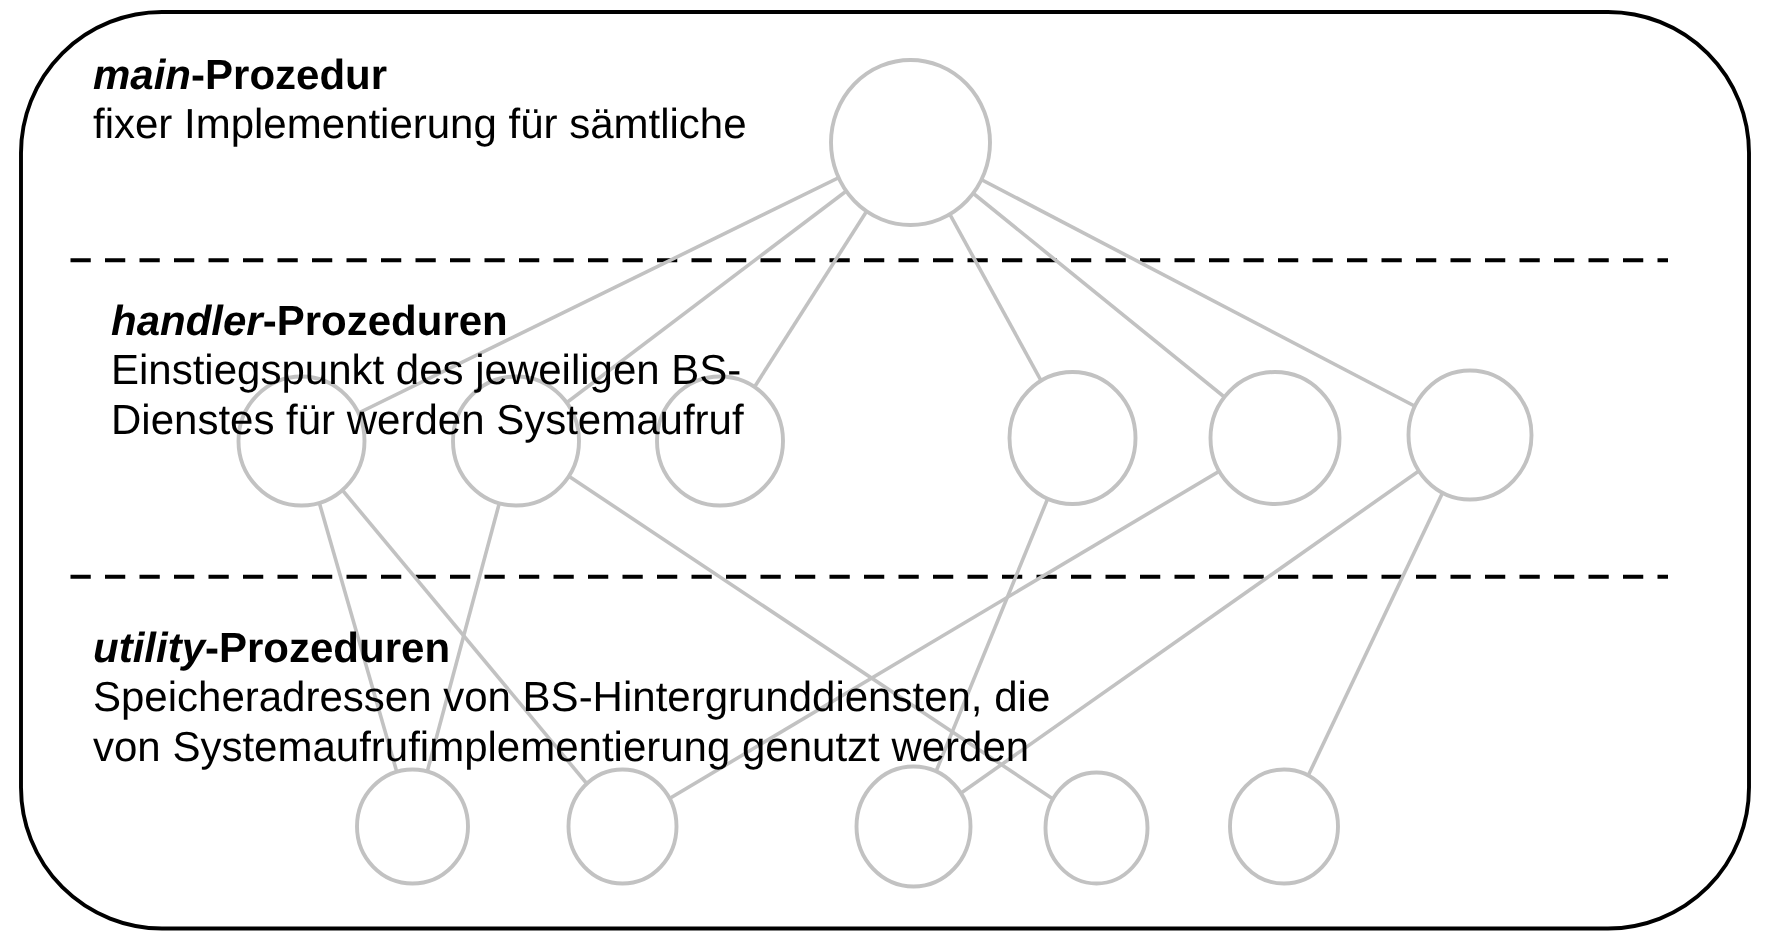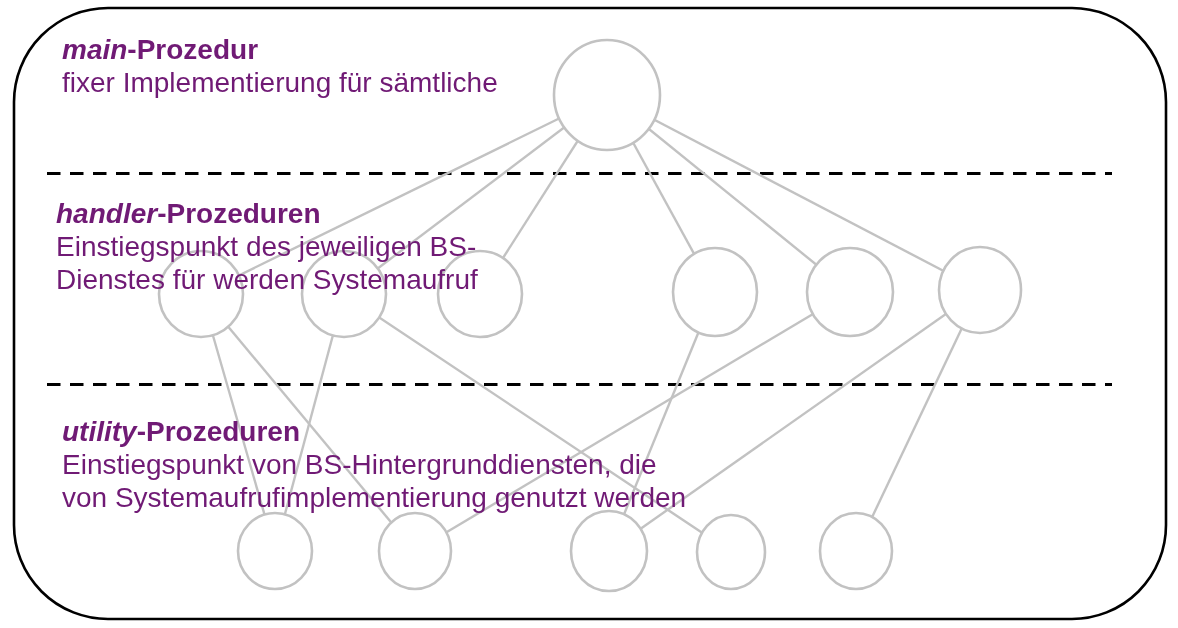--- a/index.html
+++ b/index.html
@@ -1,18 +1,18 @@
 <!DOCTYPE html>
 <html><head>
 <meta charset="utf-8">
 <style>
   html,body{margin:0;padding:0;background:#ffffff;}
   #canvas{
     position:relative;width:1178px;height:628px;background:#ffffff;overflow:hidden;
-    font-family:"Liberation Sans","DejaVu Sans",sans-serif;color:#701a75;
+    font-family:"Liberation Sans","DejaVu Sans",sans-serif;color:#000000;
   }
   #diagram-svg{position:absolute;left:0;top:0;width:1178px;height:628px;}
   .text-block{position:absolute;font-size:28px;line-height:33px;white-space:nowrap;}
   .text-block .heading{font-weight:bold;}
   .text-block .kw{font-style:italic;font-weight:bold;}
 </style>
 </head>
 <body>
 
 <div id="canvas">
@@ -47,25 +47,25 @@
       <ellipse cx="609" cy="551" rx="38" ry="40" fill="#ffffff" stroke="#c2c2c2" stroke-width="2.6"></ellipse>
       <ellipse cx="731" cy="552" rx="34" ry="37" fill="#ffffff" stroke="#c2c2c2" stroke-width="2.6"></ellipse>
       <ellipse cx="856" cy="551" rx="36" ry="38" fill="#ffffff" stroke="#c2c2c2" stroke-width="2.6"></ellipse>
     </svg>
 
   <div class="text-block" style="left:62px;top:33px">
     <div class="heading"><span class="kw">main</span><span>-Prozedur</span></div>
     <div>fixer Implementierung für sämtliche</div>
   </div>
 
-  <div class="text-block" style="left:56px;top:197px">
+  <div class="text-block" style="left:74px;top:197px">
     <div class="heading"><span class="kw">handler</span><span>-Prozeduren</span></div>
     <div>Einstiegspunkt des jeweiligen BS-</div>
     <div>Dienstes für werden Systemaufruf</div>
   </div>
 
   <div class="text-block" style="left:62px;top:415px">
     <div class="heading"><span class="kw">utility</span><span>-Prozeduren</span></div>
-    <div>Einstiegspunkt von BS-Hintergrunddiensten, die</div>
+    <div>Speicheradressen von BS-Hintergrunddiensten, die</div>
     <div>von Systemaufrufimplementierung genutzt werden</div>
   </div>
 
 </div>
 
 </body></html>

